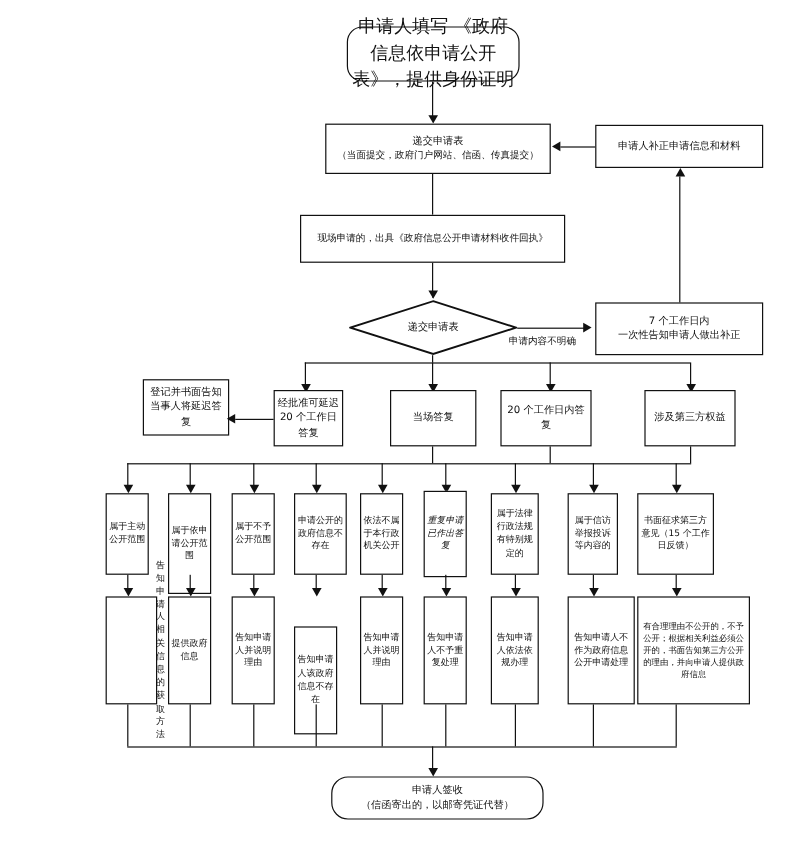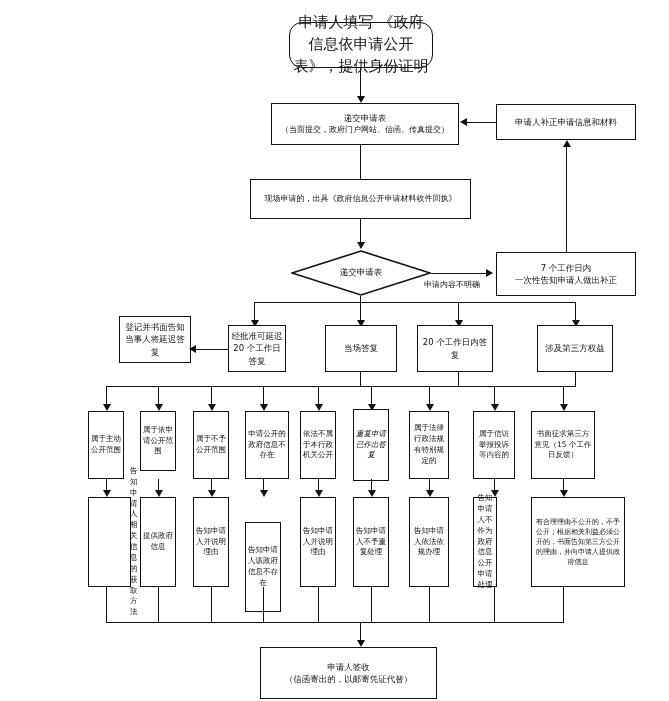--- a/index.html
+++ b/index.html
@@ -190,21 +190,21 @@
   <div class="ln lnv" style="left:429px;top:386px;height:22px;"></div>
   <div class="arrow-d" style="left:426px;top:404px;"></div>
   <div class="ln lnv" style="left:494px;top:386px;height:22px;"></div>
   <div class="arrow-d" style="left:491px;top:404px;"></div>
   <div class="ln lnv" style="left:563px;top:386px;height:22px;"></div>
   <div class="arrow-d" style="left:560px;top:404px;"></div>
 
   <div class="node t75" style="left:88px;top:411px;width:36px;height:68px;">
     <span>属于主动公开范围</span>
   </div>
-  <div class="node t75" style="left:140px;top:411px;width:36px;height:60px;">
+  <div class="node t75" style="left:140px;top:411px;width:36px;height:84px;">
     <span>属于依申请公开范围</span>
   </div>
   <div class="node t75" style="left:193px;top:411px;width:36px;height:68px;">
     <span>属于不予公开范围</span>
   </div>
   <div class="node t75" style="left:245px;top:411px;width:44px;height:68px;">
     <span>申请公开的政府信息不存在</span>
   </div>
   <div class="node t75" style="left:300px;top:411px;width:36px;height:68px;">
     <span>依法不属于本行政机关公开</span>
@@ -255,38 +255,38 @@
   </div>
   <div class="node t75" style="left:300px;top:497px;width:36px;height:90px;">
     <span>告知申请人并说明理由</span>
   </div>
   <div class="node t75" style="left:353px;top:497px;width:36px;height:90px;">
     <span>告知申请人不予重复处理</span>
   </div>
   <div class="node t75" style="left:409px;top:497px;width:40px;height:90px;">
     <span>告知申请人依法依规办理</span>
   </div>
-  <div class="node t75" style="left:473px;top:497px;width:24px;height:90px;">
+  <div class="node t75" style="left:473px;top:497px;width:56px;height:90px;">
     <span>告知申请人不作为政府信息公开申请处理</span>
   </div>
   <div class="node t7" style="left:531px;top:497px;width:94px;height:90px;">
     <span>有合理理由不公开的，不予公开；根据相关利益必须公开的，书面告知第三方公开的理由，并向申请人提供政府信息</span>
   </div>
 
   <div class="ln lnv" style="left:106px;top:587px;height:35px;"></div>
   <div class="ln lnv" style="left:158px;top:587px;height:35px;"></div>
   <div class="ln lnv" style="left:211px;top:587px;height:35px;"></div>
   <div class="ln lnv" style="left:263px;top:587px;height:35px;"></div>
   <div class="ln lnv" style="left:318px;top:587px;height:35px;"></div>
   <div class="ln lnv" style="left:371px;top:587px;height:35px;"></div>
   <div class="ln lnv" style="left:429px;top:587px;height:35px;"></div>
   <div class="ln lnv" style="left:494px;top:587px;height:35px;"></div>
   <div class="ln lnv" style="left:563px;top:587px;height:35px;"></div>
   <div class="ln lnh" style="left:106px;top:622px;width:458px;"></div>
   <div class="ln lnv" style="left:360px;top:622px;height:22px;"></div>
   <div class="arrow-d" style="left:357px;top:640px;"></div>
 
-  <div class="node t85" style="left:260px;top:647px;width:177px;height:52px;flex-direction:column;justify-content:center;">
+  <div class="node t85" style="left:276px;top:647px;width:177px;height:36px;flex-direction:column;justify-content:center;border-radius:14px;">
     <span>申请人签收</span>
     <span>（信函寄出的，以邮寄凭证代替）</span>
   </div>
 
 </div>
 
 </body></html>

